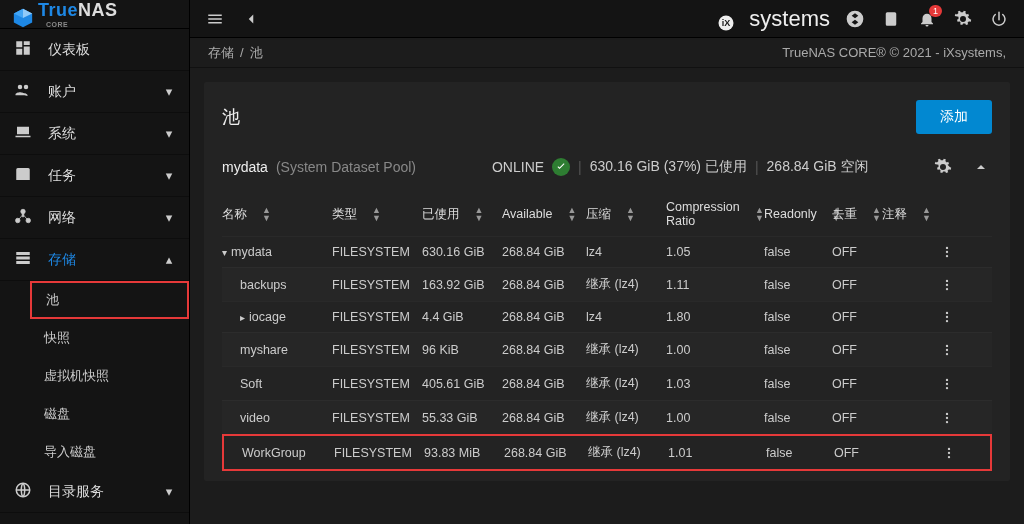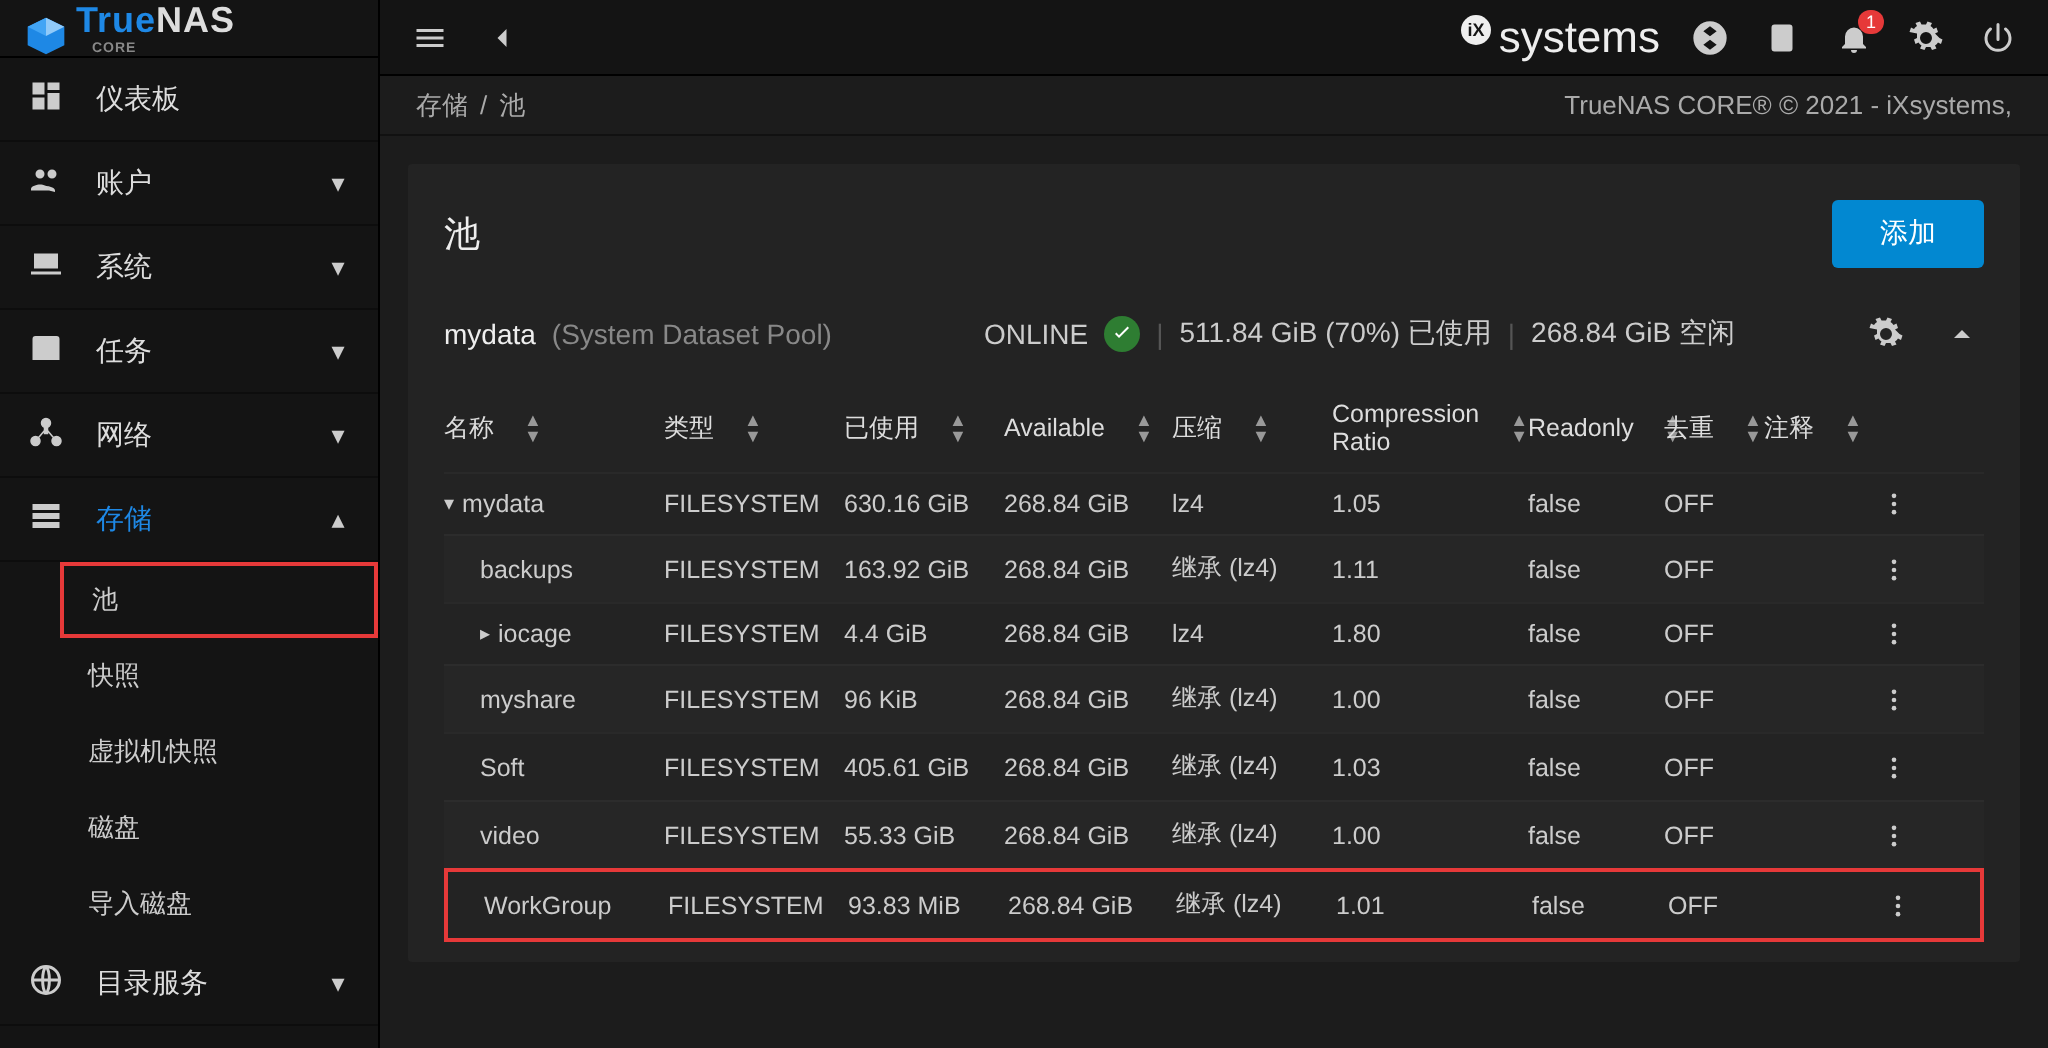--- a/index.html
+++ b/index.html
@@ -70,21 +70,21 @@
 .topbar {
   height: 38px;
   background: #141414;
   display: flex;
   align-items: center;
   padding: 0 14px;
   border-bottom: 1px solid #000;
   gap: 14px;
 }
 .topbar-spacer { flex: 1; }
-.topbar .ix-logo { display: flex; align-items: flex-start; gap: 2px; }
+.topbar .ix-logo { display: flex; align-items: flex-end; gap: 14px; }
 .ix-logo-main { font-size: 22px; color: #eee; }
 .topbar-icon { width: 22px; height: 22px; display: flex; align-items: center; justify-content: center; cursor: pointer; position: relative; }
 .badge {
   position: absolute;
   top: -3px; right: -4px;
   background: #e63939;
   color: #fff;
   font-size: 9px;
   border-radius: 8px;
   padding: 0 4px;
@@ -306,21 +306,21 @@
           <span class="pool-name">mydata</span>
           <span class="subtitle">(System Dataset Pool)</span>
           <span style="flex:0 0 60px"></span>
           <span>ONLINE</span>
           <span class="status-dot">
             <svg width="12" height="12" viewBox="0 0 24 24">
                 <path fill="#fff" d="M9 16l-4-4 1.4-1.4L9 13.2l8.6-8.6L19 6z"></path>
               </svg>
           </span>
           <span class="divider">|</span>
-          <span>511.84 GiB (70%) 已使用</span>
+          <span>630.16 GiB (37%) 已使用</span>
           <span class="divider">|</span>
           <span>268.84 GiB 空闲</span>
           <span class="pool-actions">
             <span class="topbar-icon">
               <svg width="18" height="18" viewBox="0 0 24 24">
                   <path d="M12 8a4 4 0 100 8 4 4 0 000-8zm9 4l2 1-1 3-2-1a8 8 0 01-2 2l1 2-3 1-1-2h-3l-1 2-3-1 1-2a8 8 0 01-2-2l-2 1-1-3 2-1v-3L1 8l1-3 2 1a8 8 0 012-2L5 2l3-1 1 2h3l1-2 3 1-1 2a8 8 0 012 2l2-1 1 3-2 1z"></path>
                 </svg>
             </span>
             <span class="topbar-icon">
               <svg width="16" height="16" viewBox="0 0 24 24">

